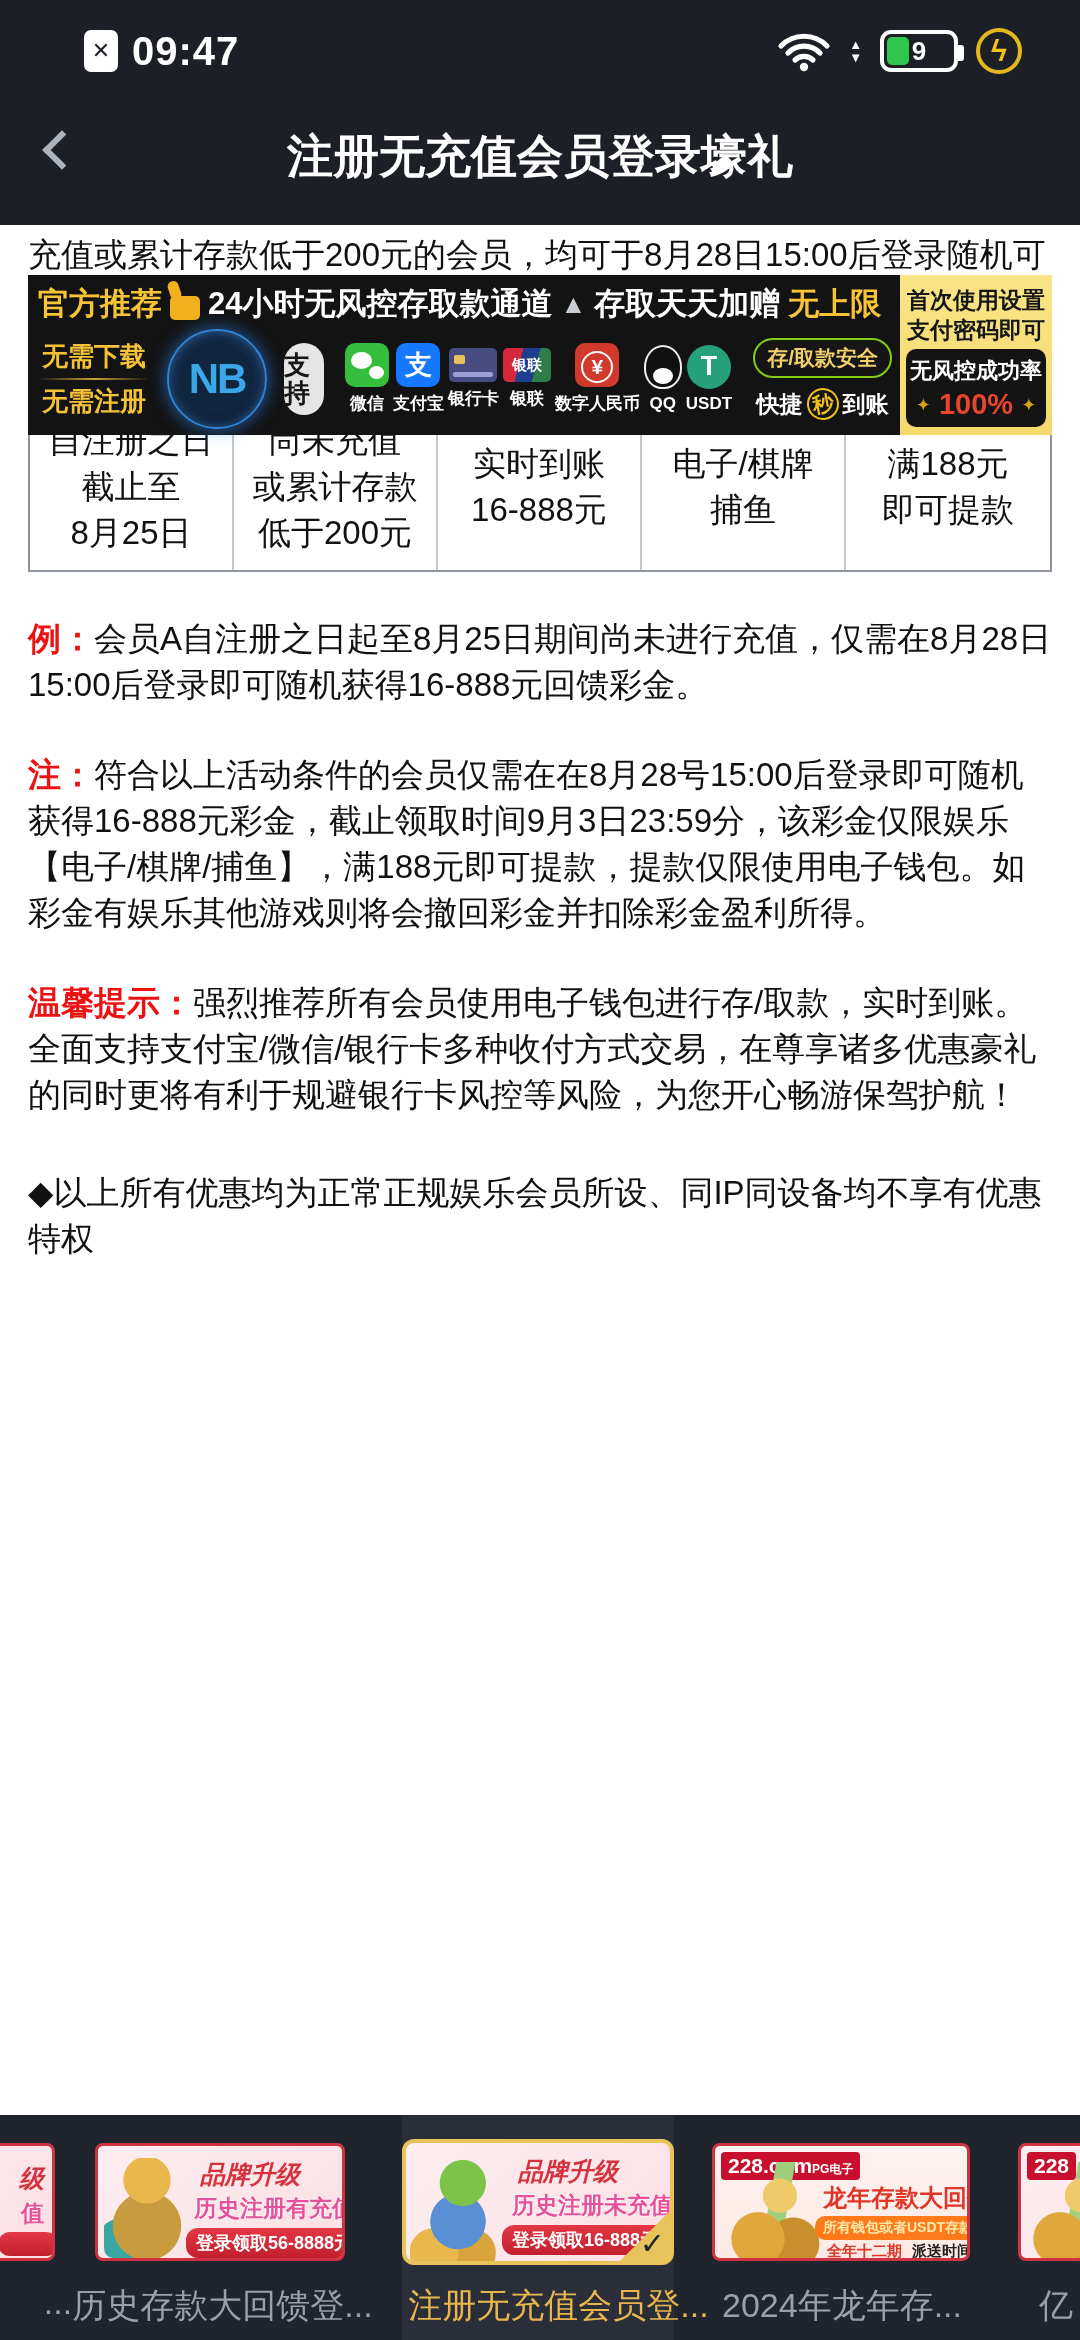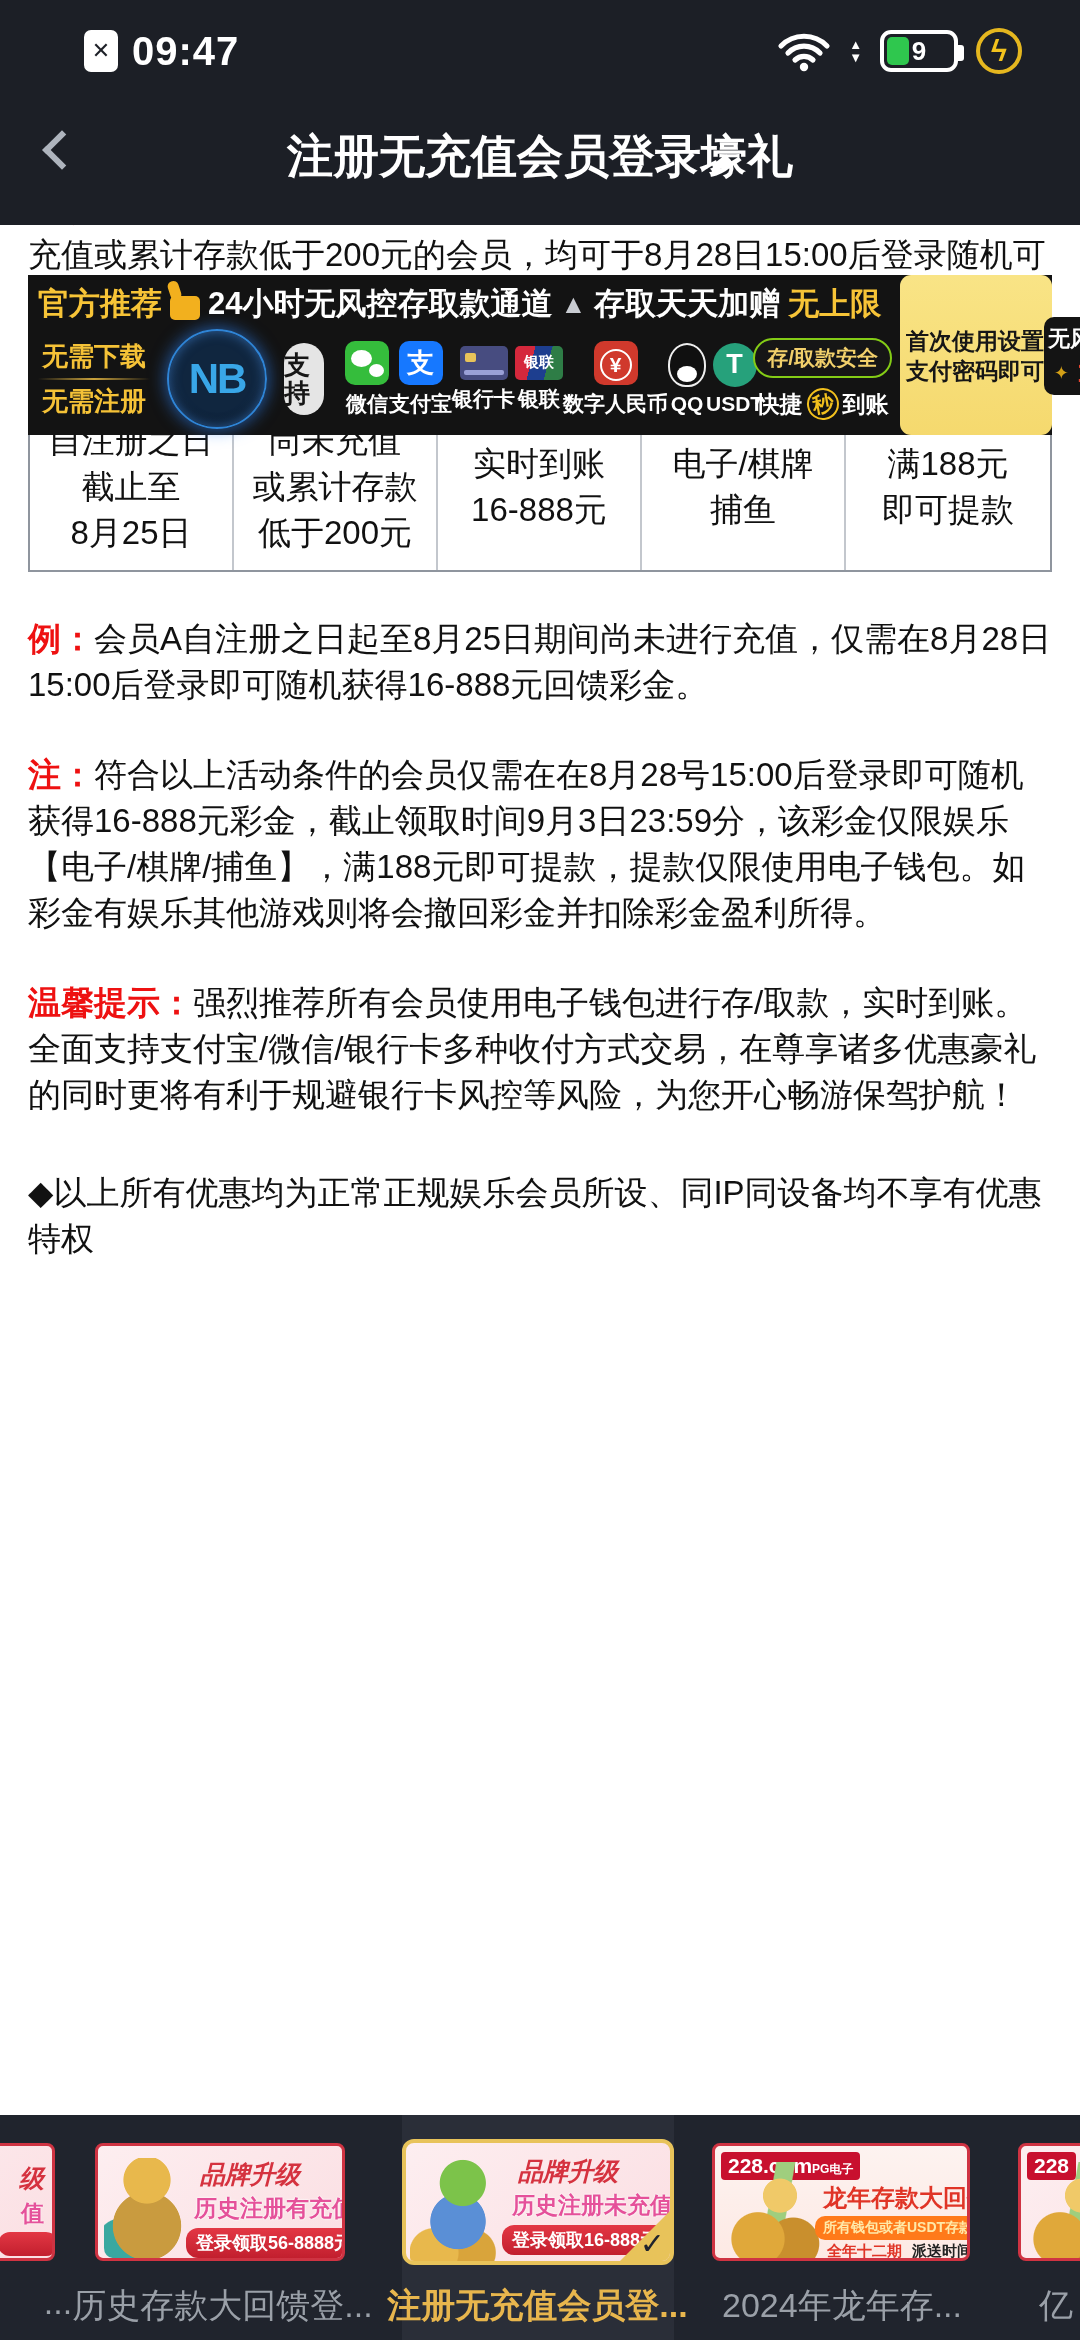--- a/index.html
+++ b/index.html
@@ -43,21 +43,21 @@
   .noneed .nn{color:#f5c237;font-size:26px;font-weight:bold;white-space:nowrap;}
   .noneed .rule{width:100%;height:2px;background:linear-gradient(90deg,transparent,#caa23c,transparent);}
   .nb-logo{flex:none;width:100px;height:100px;border-radius:50%;border:2px solid #2f84d6;
     background:radial-gradient(circle at 50% 42%,#10263f 0 55%,#050e1a 100%);
     box-shadow:0 0 16px 2px rgba(45,135,255,.55),inset 0 0 12px rgba(80,160,255,.5);
     display:flex;align-items:center;justify-content:center;color:#39a7e8;font-size:42px;font-weight:800;letter-spacing:-2px;}
   .support-pill{flex:none;width:40px;background:#e5e5e5;border-radius:20px;padding:8px 0;display:flex;flex-direction:column;align-items:center;
     color:#161616;font-size:26px;font-weight:bold;line-height:28px;}
   .payrow{flex:1;display:flex;align-items:center;justify-content:space-between;min-width:0;padding:0 4px;}
   .pay{display:flex;flex-direction:column;align-items:center;gap:5px;}
-  .pay .plabel{color:#fff;font-size:21px;font-weight:bold;white-space:nowrap;}
+  .pay .plabel{color:#fff;font-size:17px;font-weight:bold;white-space:nowrap;}
   .ic{display:flex;align-items:center;justify-content:center;}
   .ic-wechat{width:44px;height:44px;background:#35bd3c;border-radius:10px;position:relative;}
   .ic-wechat .b1{position:absolute;left:6px;top:9px;width:21px;height:17px;background:#fff;border-radius:50%;}
   .ic-wechat .b2{position:absolute;right:5px;bottom:8px;width:15px;height:13px;background:#fff;border-radius:50%;}
   .ic-alipay{width:44px;height:44px;background:#1678ff;border-radius:10px;color:#fff;font-size:27px;font-weight:bold;}
   .ic-card{width:48px;height:34px;background:#474c80;border-radius:5px;position:relative;}
   .ic-card .chip{position:absolute;left:5px;top:7px;width:11px;height:9px;background:#e8c35a;border-radius:2px;}
   .ic-card .stripe{position:absolute;left:4px;bottom:5px;right:4px;height:5px;background:#9aa0d6;border-radius:2px;}
   .ic-unionpay{width:48px;height:34px;border-radius:5px;color:#fff;font-size:15px;font-weight:bold;
     background:linear-gradient(105deg,#d5283c 0 36%,#1d3e8f 36% 66%,#2e7d46 66%);}
@@ -66,22 +66,22 @@
     color:#fff;font-size:21px;font-weight:bold;margin:4px auto 0;}
   .ic-qq{width:38px;height:44px;background:#101010;border:2px solid #eee;border-radius:50% 50% 46% 46%;position:relative;}
   .ic-qq .belly{position:absolute;left:7px;bottom:3px;width:20px;height:16px;background:#fff;border-radius:50%;}
   .ic-usdt{width:44px;height:44px;background:#26a17b;border-radius:50%;color:#fff;font-size:27px;font-weight:bold;}
   .safecol{flex:none;display:flex;flex-direction:column;align-items:center;gap:10px;padding-right:2px;}
   .safepill{border:2px solid #84cc16;color:#f2d06b;background:#161616;border-radius:20px;padding:4px 12px;
     font-size:21px;font-weight:bold;white-space:nowrap;}
   .fastline{display:flex;align-items:center;color:#fff;font-size:23px;font-weight:bold;white-space:nowrap;}
   .fast-sec{width:32px;height:32px;border:2px solid #f2c01d;border-radius:50%;color:#f2c01d;display:inline-flex;align-items:center;
     justify-content:center;margin:0 4px;transform:rotate(-10deg);font-size:21px;}
-  .banner-right{flex:none;width:152px;background:linear-gradient(#f9e486,#f5d96e);display:flex;
-    align-items:center;justify-content:space-between;padding:10px 6px 8px;border-radius:11px;}
+  .banner-right{flex:none;width:152px;background:linear-gradient(#f9e486,#f5d96e);display:flex;flex-direction:column;
+    align-items:center;justify-content:space-between;padding:10px 6px 8px;}
   .br-line{color:#161616;font-size:23px;font-weight:bold;line-height:30px;white-space:nowrap;}
   .ratebox{width:140px;background:#141414;border-radius:10px;padding:7px 4px 6px;text-align:center;}
   .rate-label{color:#fff;font-size:22px;font-weight:bold;white-space:nowrap;}
   .rate-val{margin-top:2px;color:#e8442e;font-size:29px;font-weight:bold;}
   .rate-val .spark{color:#d4a017;font-size:18px;vertical-align:3px;}
 
   
   .details{margin:48px 28px 0;font-size:33px;line-height:46px;color:#111;}
   .lab{color:#ee1111;font-weight:bold;}
   .val-red{color:#ee1111;font-weight:bold;}
@@ -346,18 +346,18 @@
       <span class="d-foot"><span class="fl">全年十二期</span><span class="fr">派送时间公告</span></span>
     </div>
 
     <div class="card" style="left:1018px;width:250px;">
       <span class="badge228">228</span>
       <span class="gold-art" style="left:6px;"></span>
     </div>
 
     <span class="clabel" style="left:28px;width:60px;">...</span>
     <span class="clabel" style="left:60px;width:325px;">历史存款大回馈登...</span>
-    <span class="clabel sel" style="left:375px;width:325px;font-weight:bold;">注册无充值会员登...</span>
+    <span class="clabel sel" style="left:396px;width:325px;">注册无充值会员登...</span>
     <span class="clabel" style="left:682px;width:320px;">2024年龙年存...</span>
     <span class="clabel" style="left:1032px;width:48px;">亿</span>
   </div>
 
 </div>
 
 </body></html>

